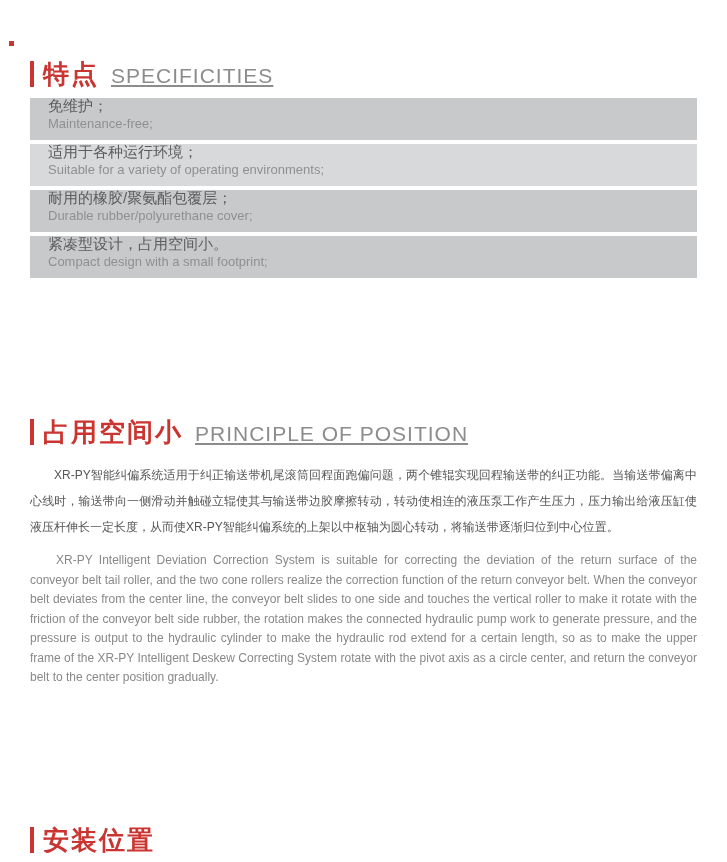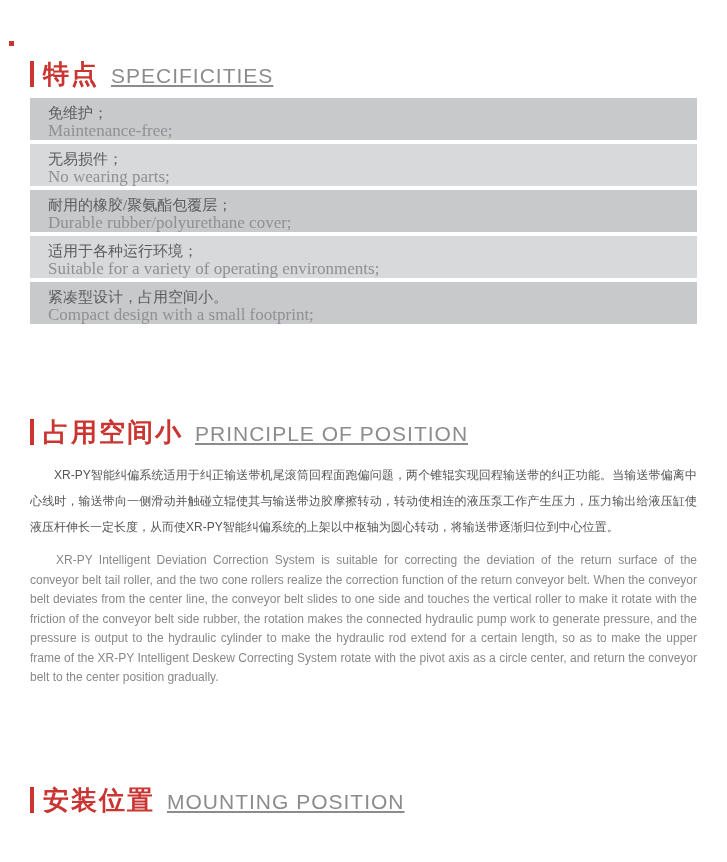--- a/index.html
+++ b/index.html
@@ -34,40 +34,40 @@
     font-size:26px;font-weight:600;color:var(--accent);
     margin-left:9px;letter-spacing:2px;white-space:nowrap;
   }
   .sec-title-en{
     font-size:21px;font-weight:300;color:var(--title_en);
     margin-left:12px;letter-spacing:1px;white-space:nowrap;
     position:relative;top:-1px;text-decoration:underline;
   }
   .bars{display:flex;flex-direction:column;gap:4px;margin-top:11px;}
   .bar{
-    height:42px;padding:4px 18px 2px 18px;
-    display:flex;flex-direction:column;justify-content:flex-end;font-family:Liberation Serif, serif;
+    height:42px;padding:4px 18px 15px 18px;
+    display:flex;flex-direction:column;justify-content:center;
   }
   .bar.dark{background:var(--bar_dark);}
   .bar.light{background:var(--bar_light);}
   .bar-zh{font-size:15px;color:var(--bar_text_zh);line-height:20px;}
-  .bar-en{font-size:17px;color:var(--bar_text_en);line-height:15px;}
+  .bar-en{font-size:13px;color:var(--bar_text_en);line-height:15px;}
   .para-zh{
     margin-top:17px;
     font-size:12px;line-height:26px;color:var(--para_zh);
     text-align:justify;text-indent:2em;
   }
   .para-en{
     margin-top:11px;
     font-size:12px;line-height:19.5px;color:var(--para_en);
     text-align:justify;text-indent:26px;
   }
   .sec-specificities{top:20px;}
   .sec-principle{top:378px;}
-  .sec-mounting{top:746px;}
+  .sec-mounting{top:786px;}
   .mounting-bar{margin-top:14px;}
   .bottom-bar{
     position:absolute;left:88px;bottom:0;width:612px;height:6px;
     background:var(--bottom_bar);
   }
 </style>
 </head>
 <body>
 
 <div class="page">
@@ -79,30 +79,26 @@
       <span class="marker"></span>
       <h1 class="sec-title-zh">特点</h1>
       <span class="sec-title-en">SPECIFICITIES</span>
     </header>
     <div class="bars">
       <div class="bar dark">
         <div class="bar-zh">免维护；</div>
         <div class="bar-en">Maintenance-free;</div>
       </div>
       <div class="bar light">
-        <div class="bar-zh">无易损件；</div>
-        <div class="bar-en">No wearing parts;</div>
+        <div class="bar-zh">适用于各种运行环境；</div>
+        <div class="bar-en">Suitable for a variety of operating environments;</div>
       </div>
       <div class="bar dark">
         <div class="bar-zh">耐用的橡胶/聚氨酯包覆层；</div>
         <div class="bar-en">Durable rubber/polyurethane cover;</div>
-      </div>
-      <div class="bar light">
-        <div class="bar-zh">适用于各种运行环境；</div>
-        <div class="bar-en">Suitable for a variety of operating environments;</div>
       </div>
       <div class="bar dark">
         <div class="bar-zh">紧凑型设计，占用空间小。</div>
         <div class="bar-en">Compact design with a small footprint;</div>
       </div>
     </div>
   </section>
 
   <section class="sec sec-principle">
     <header class="sec-header">
@@ -111,19 +107,18 @@
       <span class="sec-title-en">PRINCIPLE OF POSITION</span>
     </header>
     <p class="para-zh">XR-PY智能纠偏系统适用于纠正输送带机尾滚筒回程面跑偏问题，两个锥辊实现回程输送带的纠正功能。当输送带偏离中心线时，输送带向一侧滑动并触碰立辊使其与输送带边胶摩擦转动，转动使相连的液压泵工作产生压力，压力输出给液压缸使液压杆伸长一定长度，从而使XR-PY智能纠偏系统的上架以中枢轴为圆心转动，将输送带逐渐归位到中心位置。</p>
     <p class="para-en">XR-PY Intelligent Deviation Correction System is suitable for correcting the deviation of the return surface of the conveyor belt tail roller, and the two cone rollers realize the correction function of the return conveyor belt. When the conveyor belt deviates from the center line, the conveyor belt slides to one side and touches the vertical roller to make it rotate with the friction of the conveyor belt side rubber, the rotation makes the connected hydraulic pump work to generate pressure, and the pressure is output to the hydraulic cylinder to make the hydraulic rod extend for a certain length, so as to make the upper frame of the XR-PY Intelligent Deskew Correcting System rotate with the pivot axis as a circle center, and return the conveyor belt to the center position gradually.</p>
   </section>
 
   <section class="sec sec-mounting">
     <header class="sec-header">
       <span class="marker"></span>
       <h1 class="sec-title-zh">安装位置</h1>
-      <span class="sec-title-en">MOUNTING POSITION</span>
     </header>
   </section>
 
   <div class="bottom-bar"></div>
 
 </div>
 
 </body></html>

